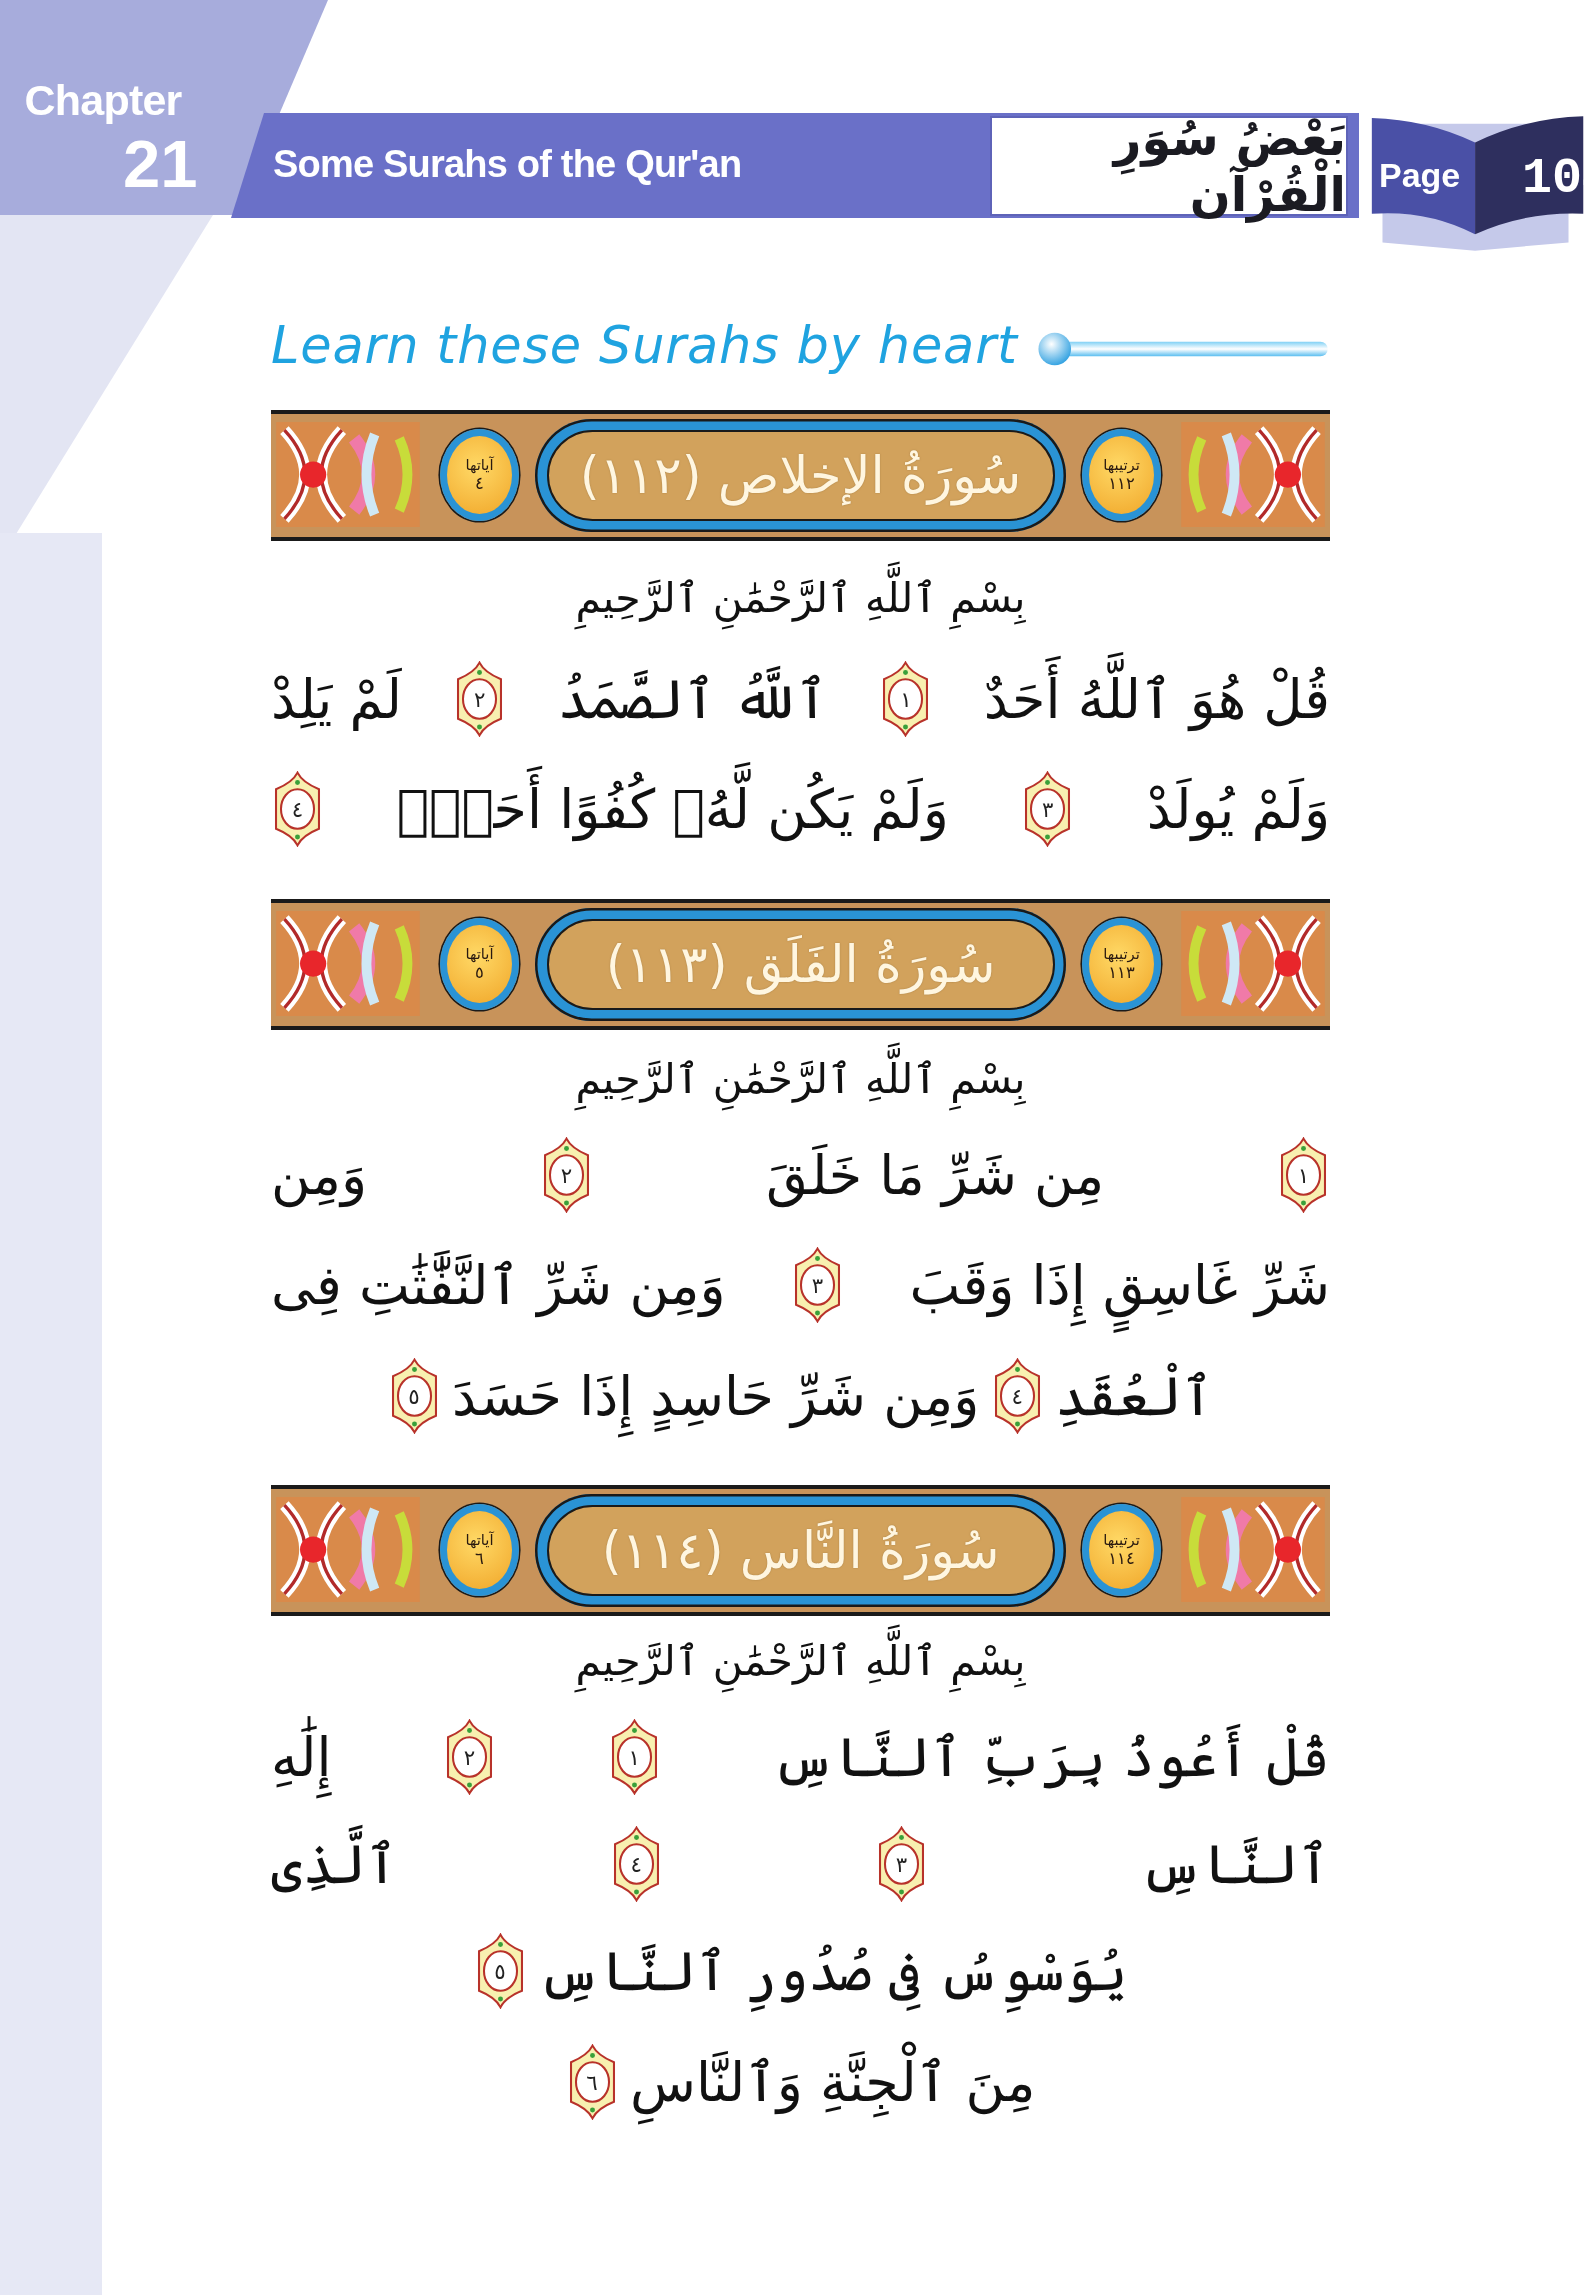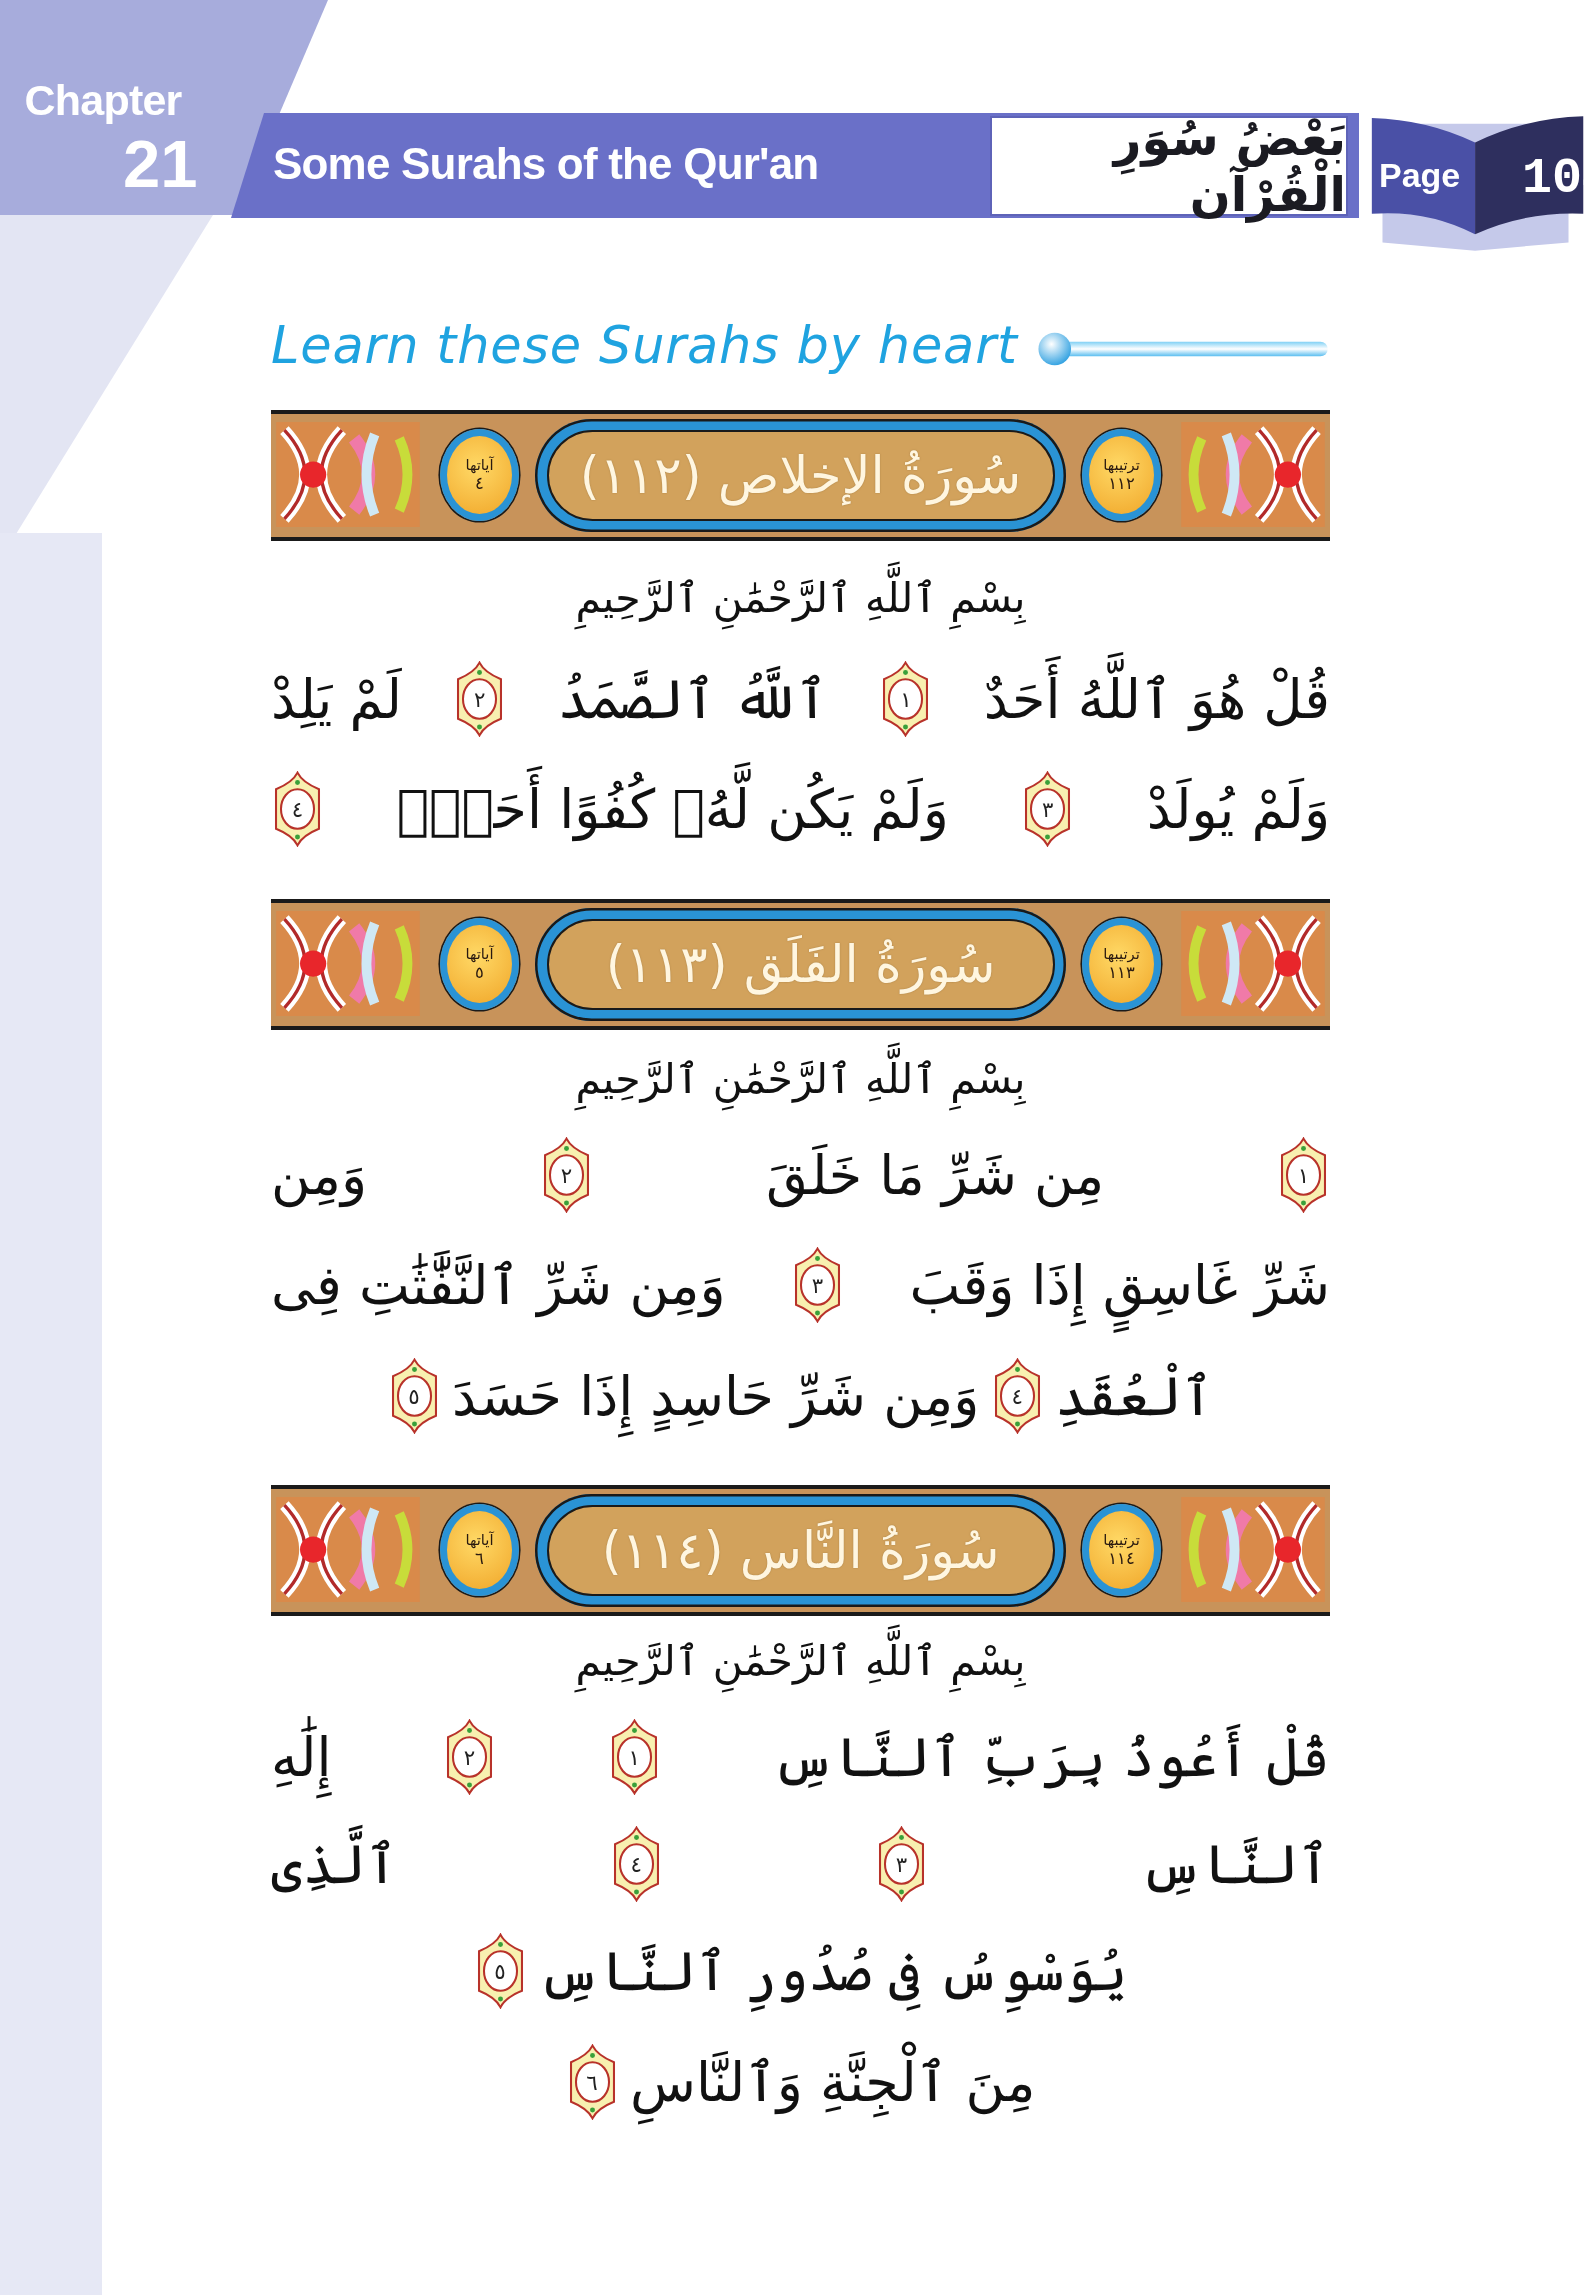--- a/index.html
+++ b/index.html
@@ -36,21 +36,21 @@
   }
   
   .title-bar {
     position:absolute; left:231px; top:113px; width:1128px; height:105px;
     background:#6a70c8;
     clip-path:polygon(33px 0, 100% 0, 100% 100%, 0 100%);
   }
   .title-text {
     position:absolute; left:273px; top:128px;
     color:#ffffff; font-family:"Liberation Sans", sans-serif; font-weight:bold;
-    font-size:44px; line-height:72px; letter-spacing:-0.8px;
+    font-size:38px; line-height:72px; letter-spacing:-0.8px;
   }
   .arabic-title-box {
     position:absolute; left:990px; top:116px; width:358px; height:100px;
     background:#ffffff; border:2.5px solid #5e63b8; box-sizing:border-box;
     display:flex; align-items:center; justify-content:flex-start;
   }
   .arabic-title {
     direction:rtl; font-family:"DejaVu Sans", sans-serif; font-weight:bold;
     font-size:48px; color:#1b1b22;
   }

